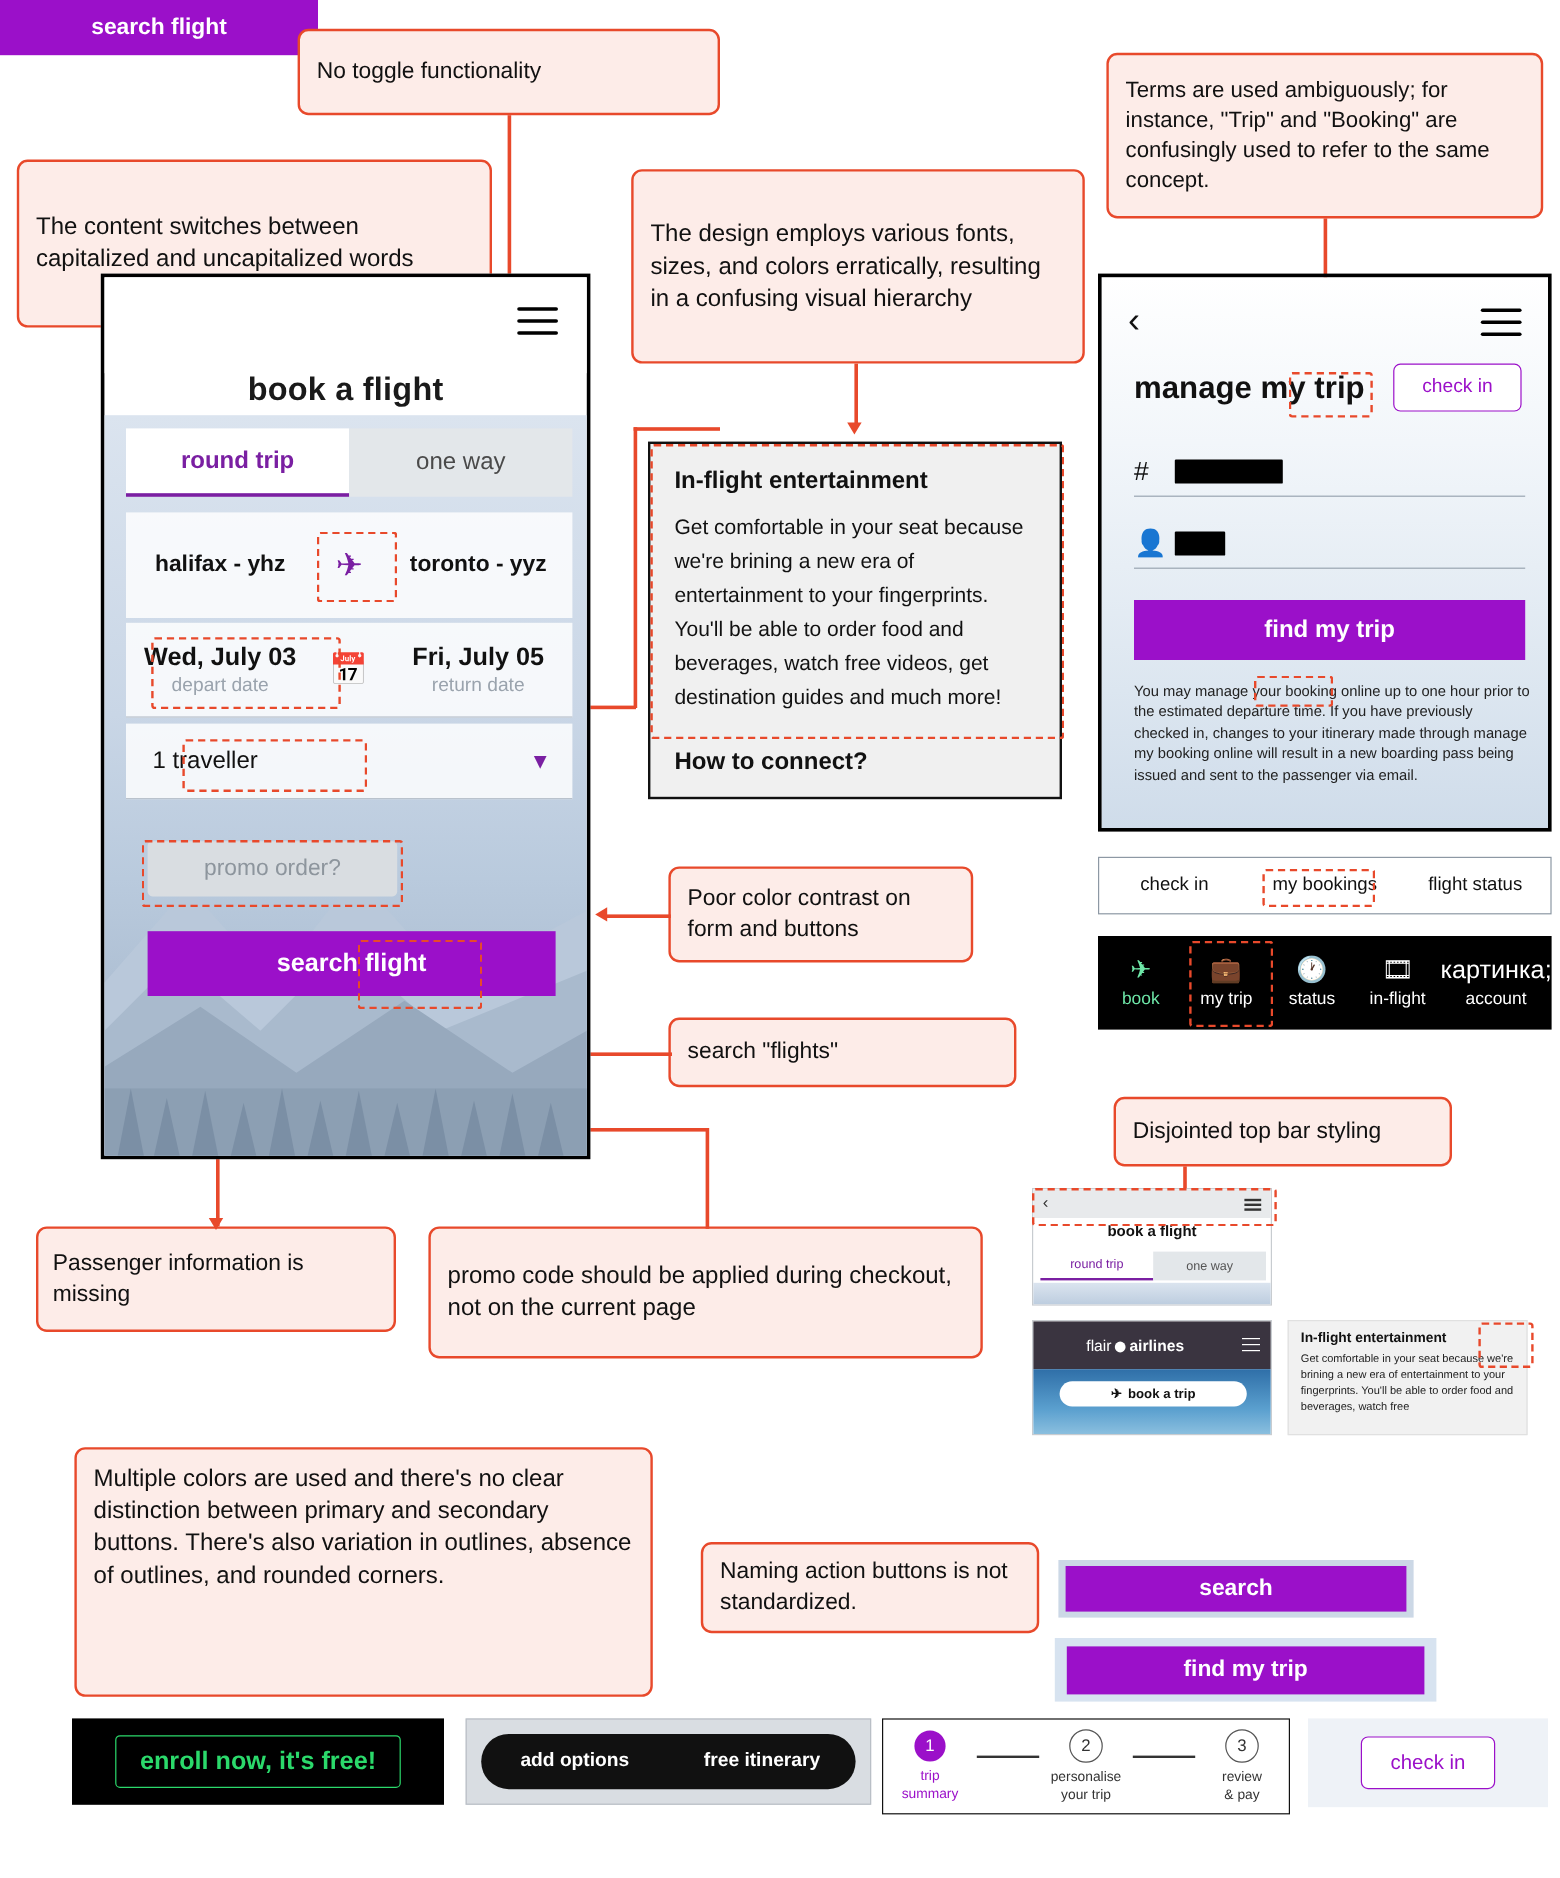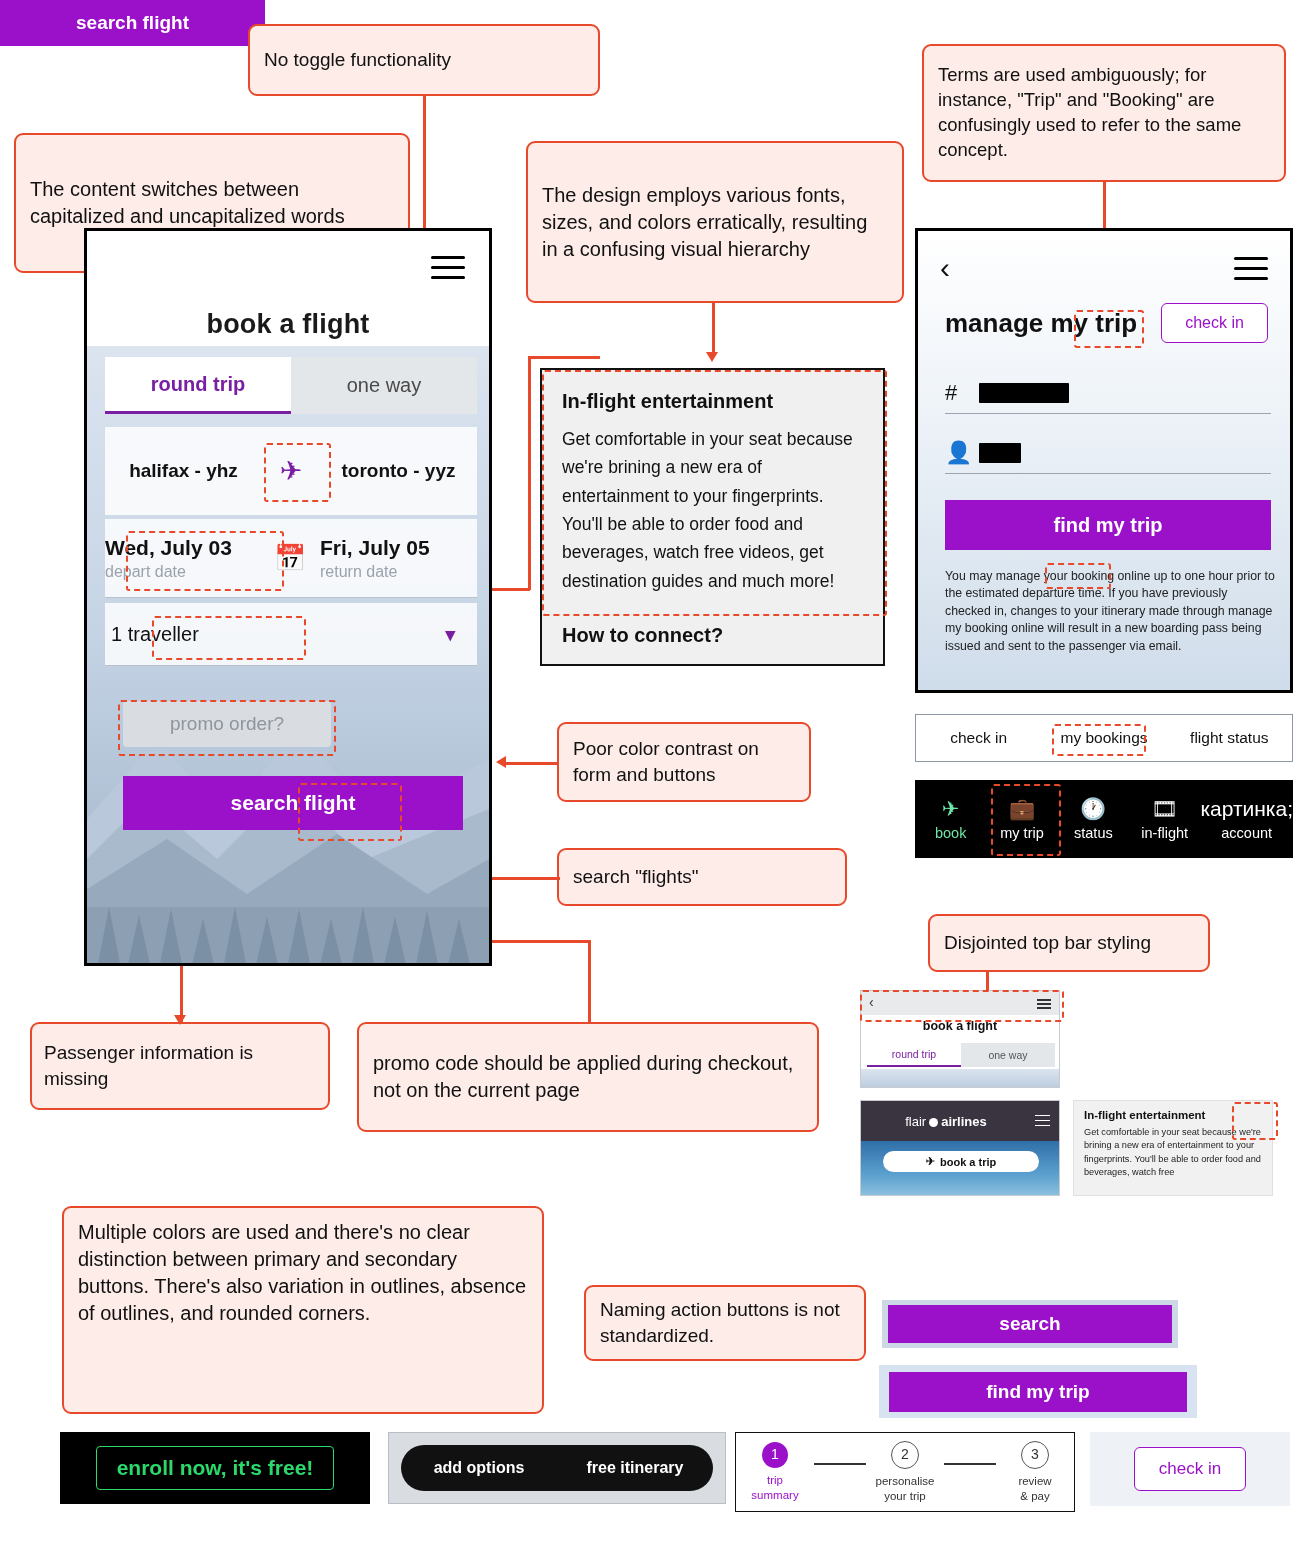--- a/index.html
+++ b/index.html
@@ -35,26 +35,26 @@
      background:linear-gradient(180deg,#dbe4ef 0%,#c9d6e6 40%,#b9cadd 62%,#aebfd3 78%,#9fb2c6 100%);}
   .mountain{position:absolute;bottom:0;left:0;width:100%;height:300px;}
   .tabs1{position:absolute;left:18px;top:126px;width:372px;height:57px;display:flex;}
   .tab1{flex:1;display:flex;align-items:center;justify-content:center;font-size:20px;}
   .tab-act{background:#fff;color:#7a1fa2;font-weight:bold;border-bottom:3px solid #7a1fa2;}
   .tab-inact{background:#e3e7ea;color:#4a4a4a;}
   .route{position:absolute;left:18px;top:196px;width:372px;height:88px;background:rgba(255,255,255,.82);display:flex;align-items:center;}
   .city{flex:1;text-align:center;font-size:19px;font-weight:bold;color:#111;line-height:1.25;}
   .planeicon{width:58px;text-align:center;font-size:27px;color:#7a1fa2;}
   .dates{position:absolute;left:18px;top:288px;width:372px;height:78px;background:rgba(255,255,255,.82);display:flex;align-items:center;border-bottom:1px solid #b9c2cc;}
-  .dcol{flex:1;}
+  .dcol{flex:1;text-align:center;}
   .dval{font-size:21px;font-weight:bold;color:#111;}
   .dlbl{font-size:16px;color:#9aa3ad;margin-top:3px;}
   .calicon{width:58px;text-align:center;font-size:26px;color:#111;}
   .trav{position:absolute;left:18px;top:372px;width:372px;height:62px;background:rgba(255,255,255,.82);display:flex;align-items:center;border-bottom:1px solid #b9c2cc;}
-  .trav span.t{flex:1;padding-left:6px;font-size:20px;color:#111;}
+  .trav span.t{flex:1;padding-left:22px;font-size:20px;color:#111;}
   .chev{padding-right:22px;font-size:19px;color:#7a1fa2;font-weight:bold;}
   .promo{position:absolute;left:36px;top:470px;width:208px;height:46px;background:#d9dde1;border-radius:4px;display:flex;align-items:center;justify-content:center;color:#8d959d;font-size:19px;}
   .searchbtn{position:absolute;left:36px;top:545px;width:340px;height:54px;background:#9b10c9;color:#fff;font-size:21px;font-weight:bold;display:flex;align-items:center;justify-content:center;}
 
   
   #ife{left:540px;top:368px;width:345px;height:298px;background:#f0f0f0;border:2px solid #111;padding:20px 20px 0 20px;}
   .ife-h{font-size:20px;font-weight:bold;color:#111;}
   .ife-b{font-size:17.5px;line-height:1.62;color:#111;margin-top:12px;}
   .ife-h2{font-size:20px;font-weight:bold;color:#111;position:absolute;left:20px;bottom:17px;}
 

